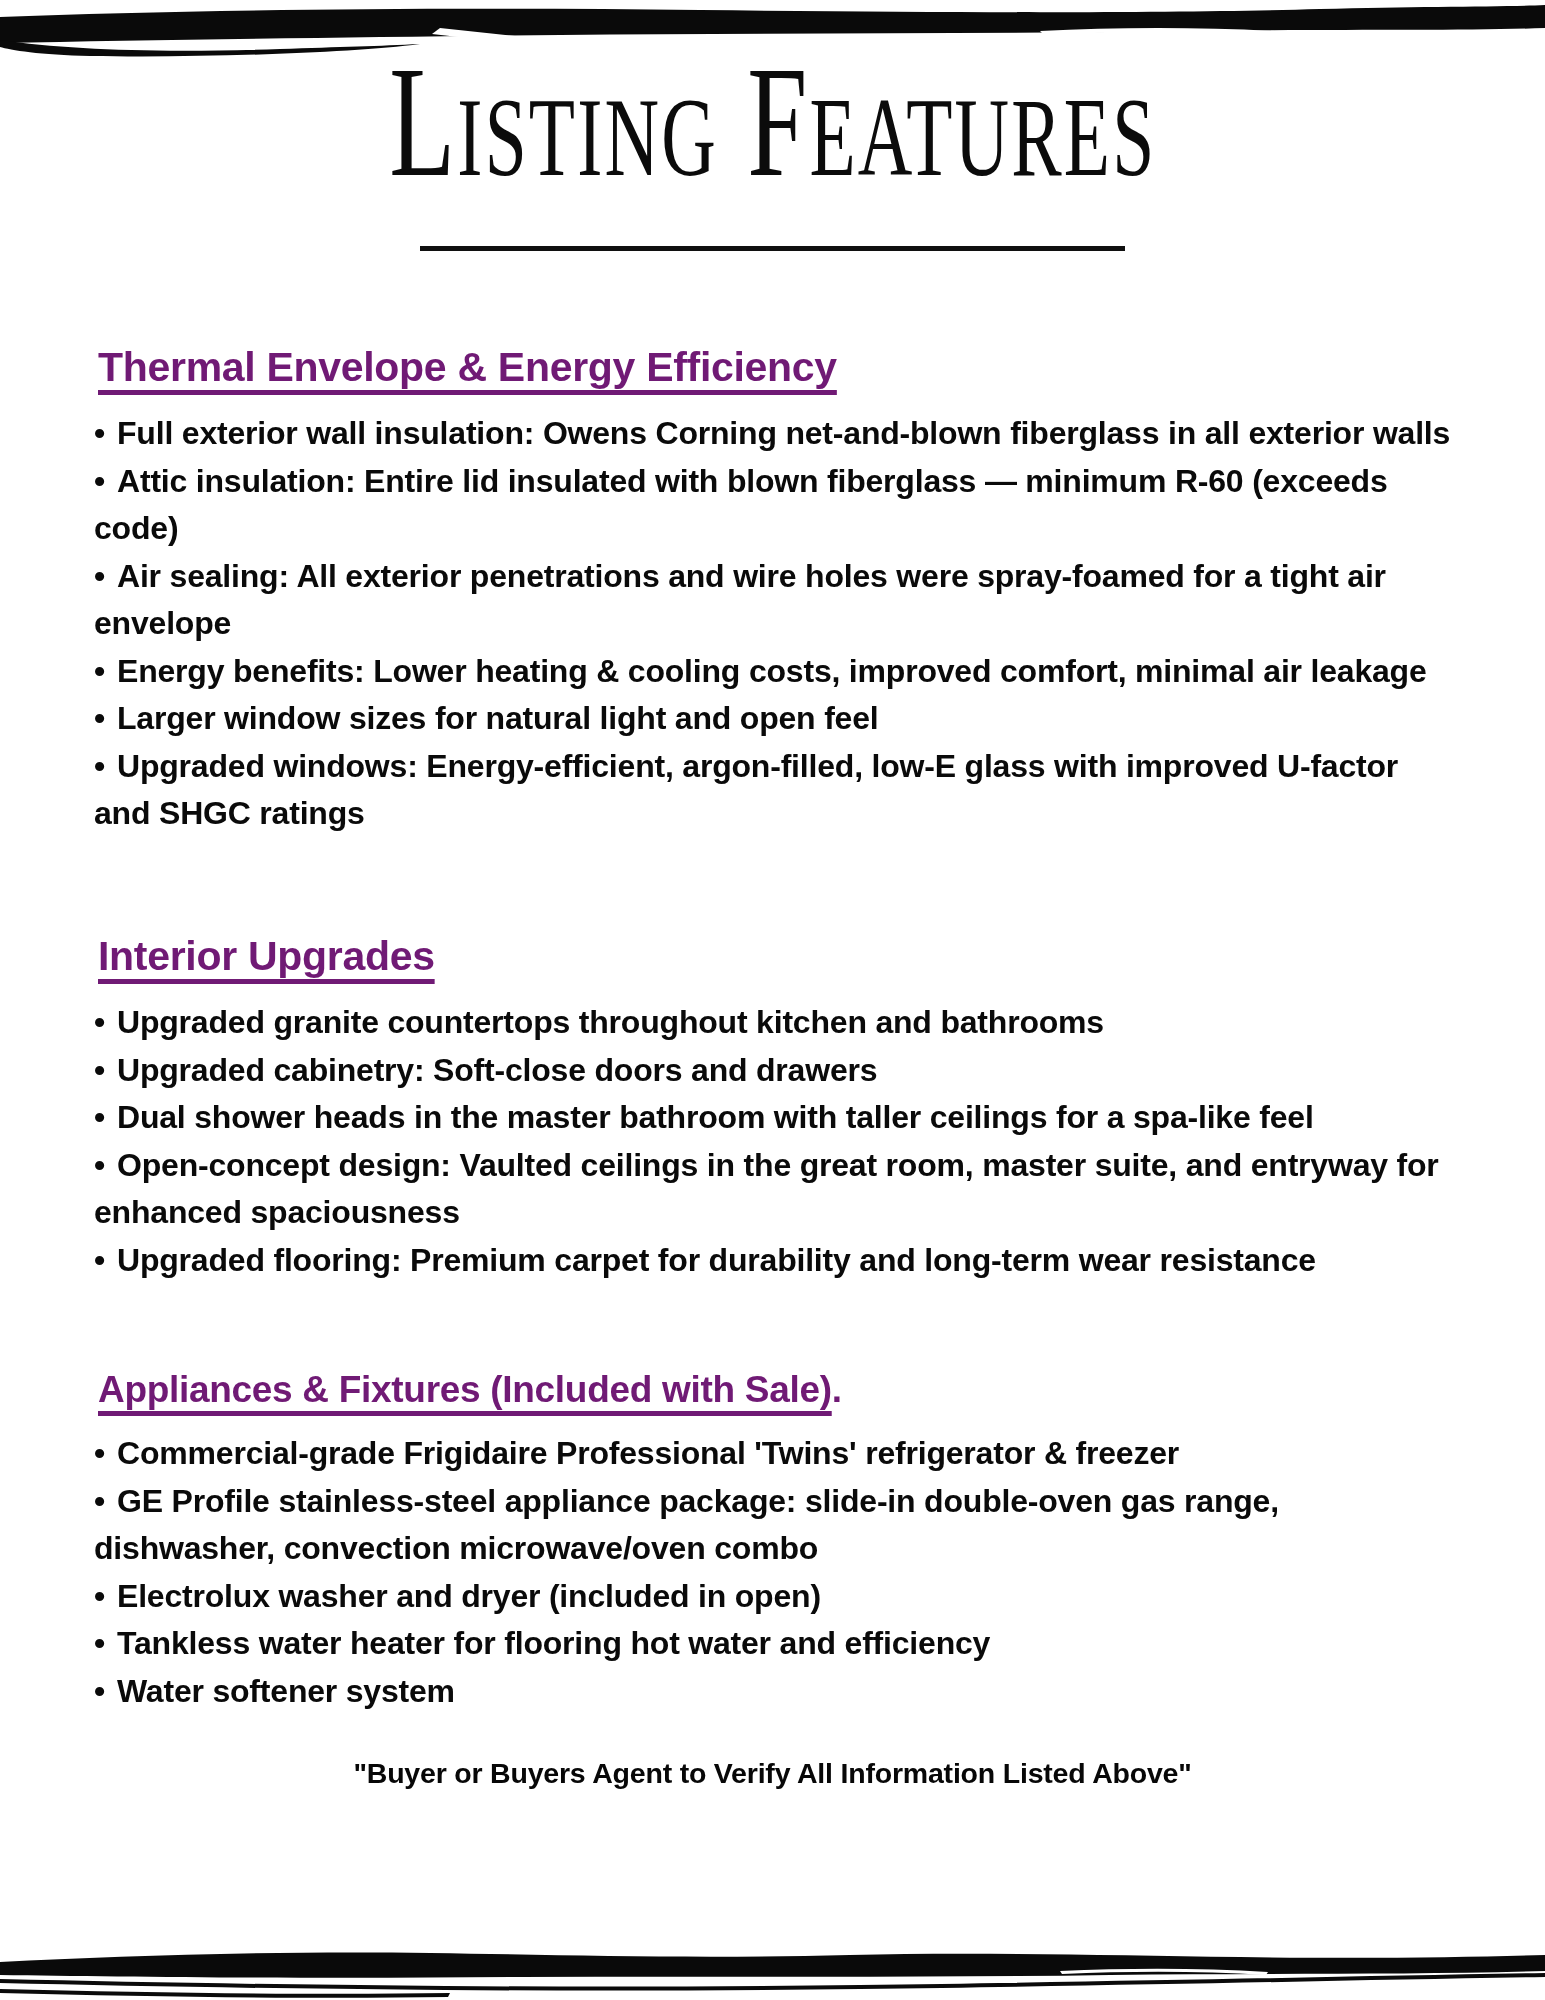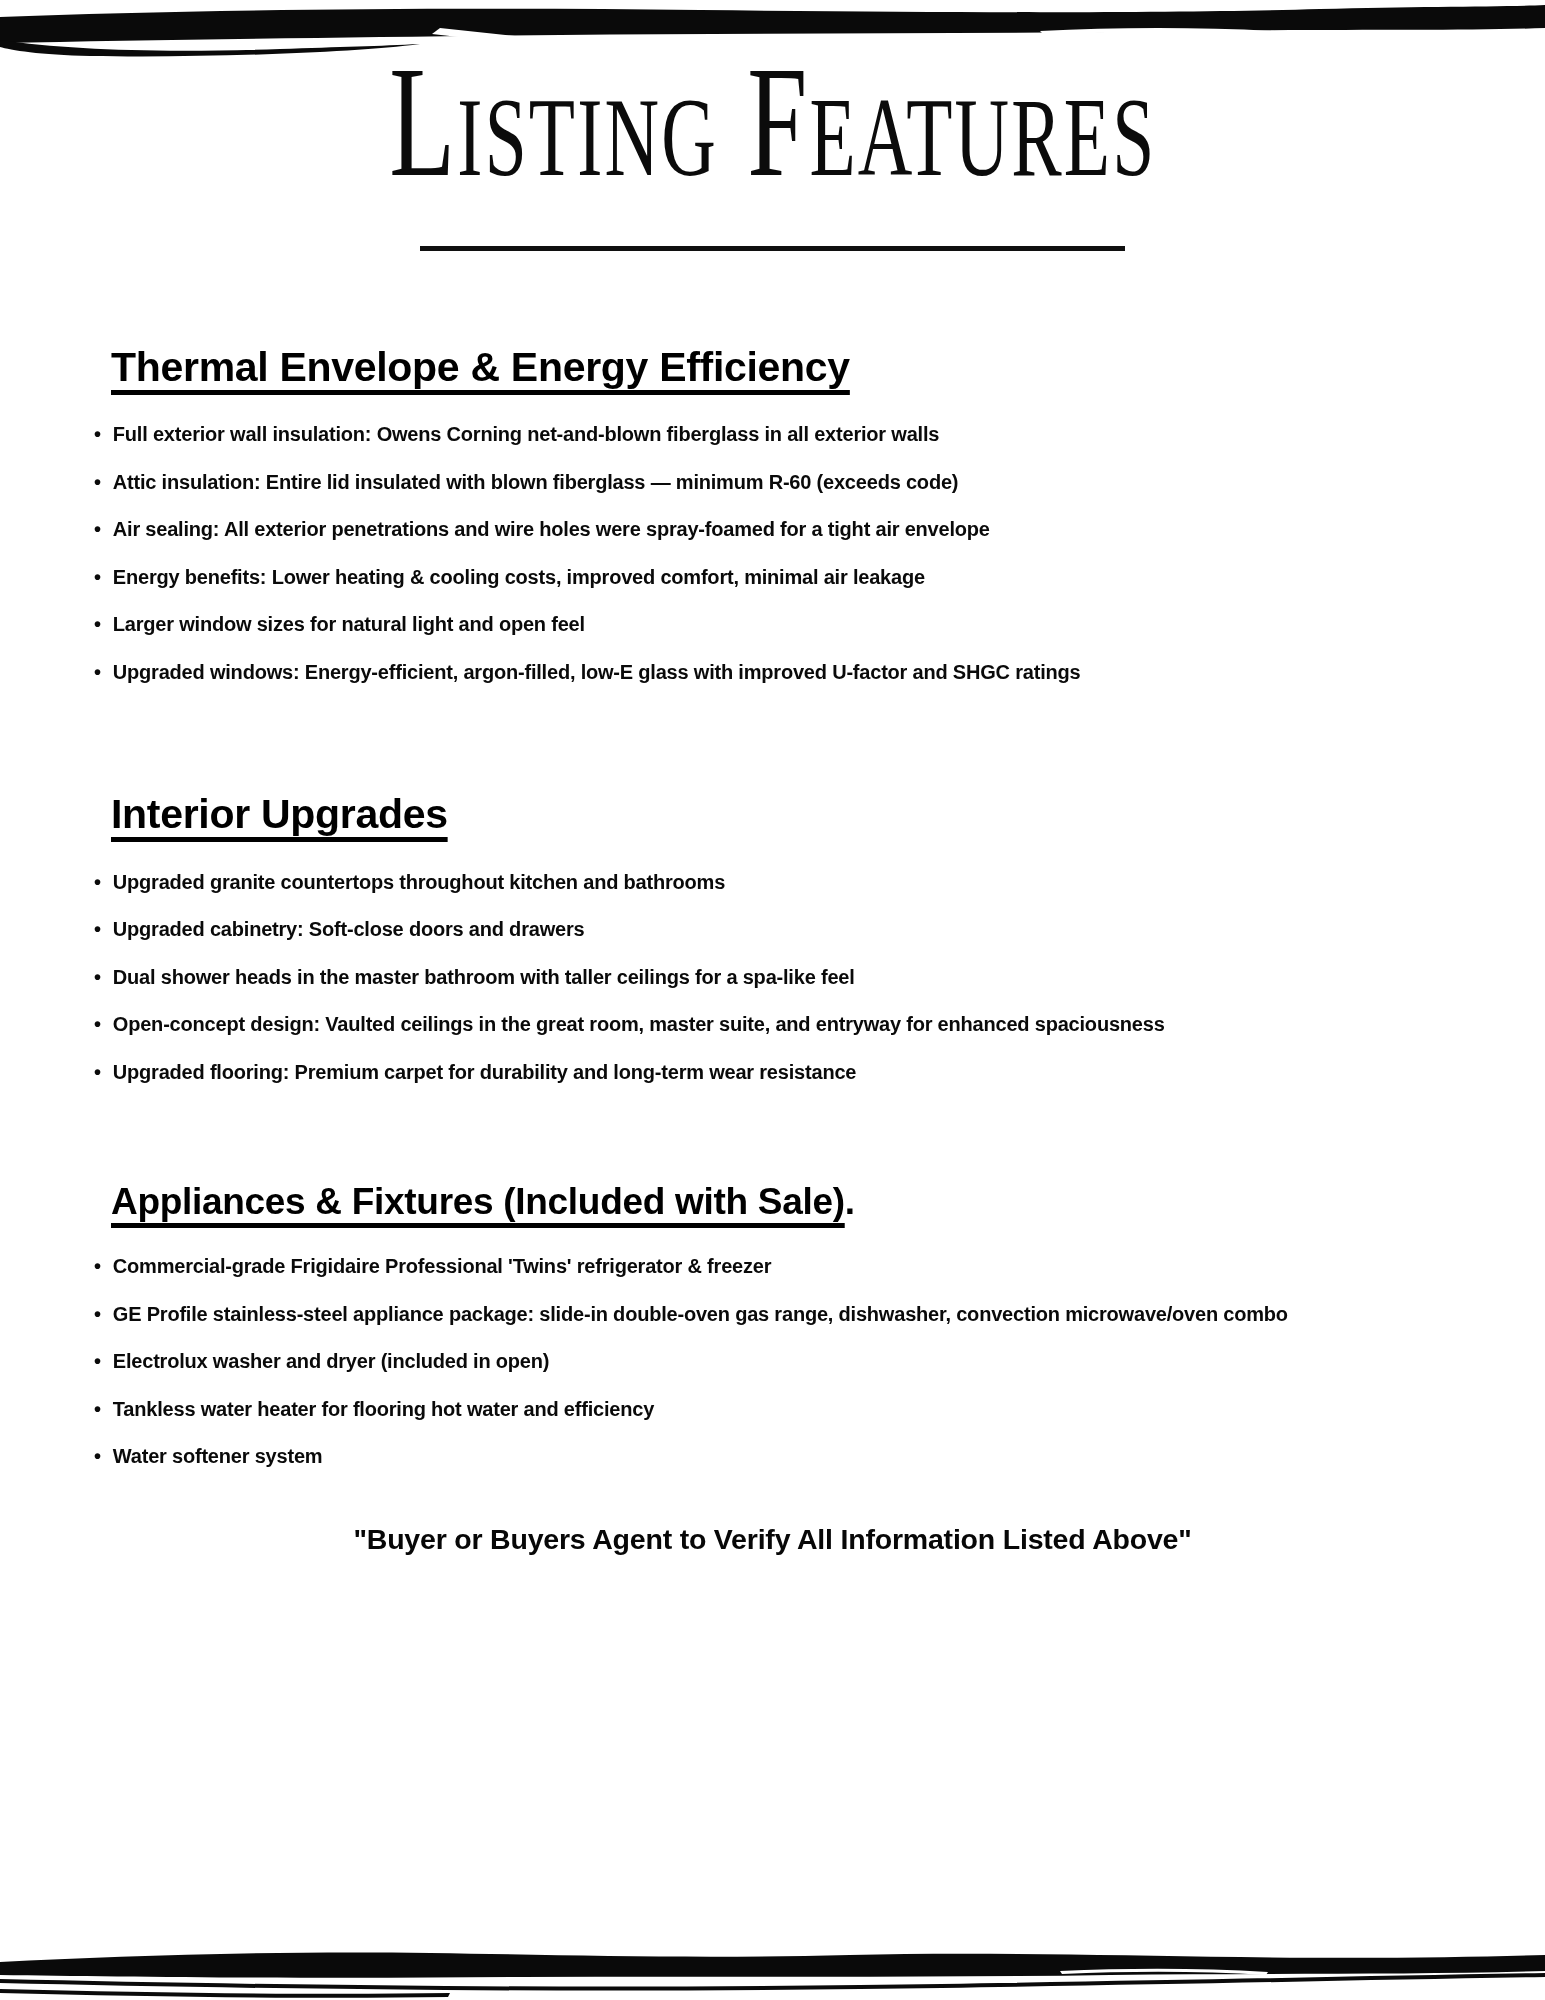--- a/index.html
+++ b/index.html
@@ -35,42 +35,42 @@
   }
   .title-divider {
     width: 705px;
     height: 5px;
     background: #101010;
     margin: 50px auto 0 auto;
   }
 
   
   .section-title {
-    margin: 17px;
+    margin: 4px;
     font-weight: 700;
     font-size: 41px;
     line-height: 1.3;
     letter-spacing: -0.3px;
-    color: #000000;
+    color: #701a75;
   }
   .section-title .underlined {
     text-decoration: underline;
     text-decoration-thickness: 5px;
     text-underline-offset: 9px;
     text-decoration-skip-ink: none;
   }
   #section-thermal { margin-top: 90px; }
   #section-interior { margin-top: 92px; }
   #section-appliances { margin-top: 82px; }
   #section-appliances .section-title { font-size: 37px; }
 
   .bullet-list { margin-top: 16px; }
   .bullet-list p {
     margin: 0;
-    font-size: 20px;
+    font-size: 32px;
     font-weight: 700;
     line-height: 47.5px;
     letter-spacing: -0.2px;
     color: #0a0a0a;
   }
   .bullet-list .dot { margin-right: 12px; }
 
   
   .footer-note {
     margin-top: 42px;

